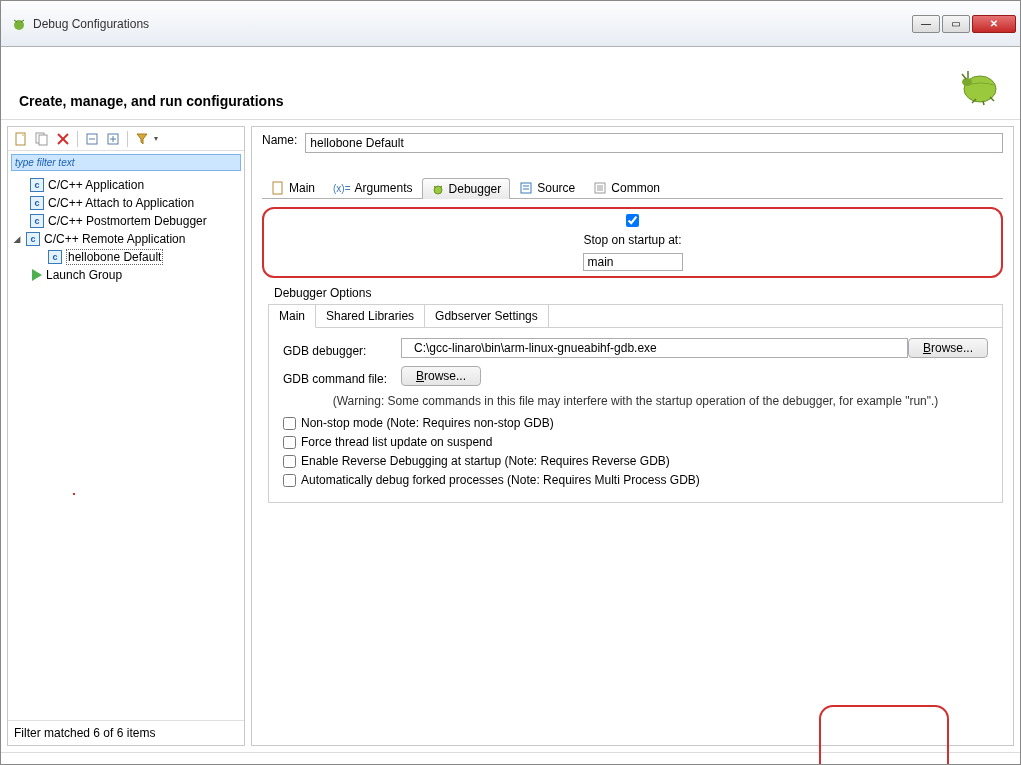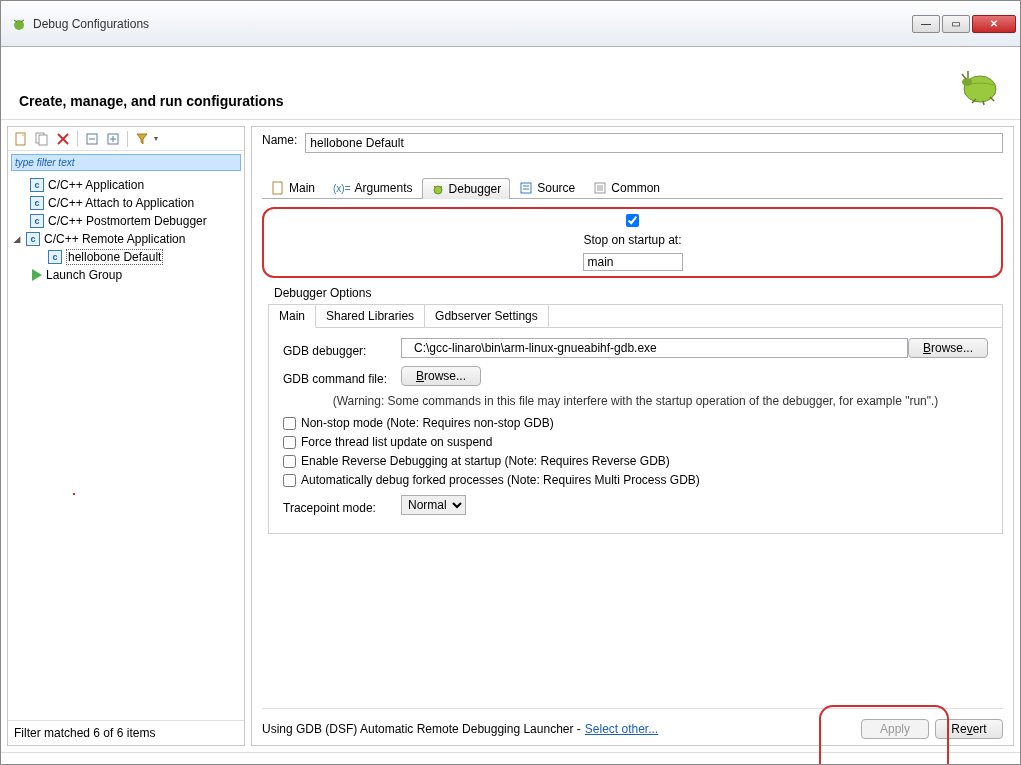--- a/index.html
+++ b/index.html
@@ -284,37 +284,25 @@
             <span>Force thread list update on suspend</span>
           </div>
         <div class="chk-row">
             <input type="checkbox" style="">
             <span>Enable Reverse Debugging at startup (Note: Requires Reverse GDB)</span>
           </div>
         <div class="chk-row">
             <input type="checkbox" style="">
             <span>Automatically debug forked processes (Note: Requires Multi Process GDB)</span>
           </div>
-        <div class="form-row" style="margin-top:8px;">
-          <label class="lbl">Tracepoint mode:</label>
-          <select><option>Normal</option></select>
-        </div>
       </div>
     </div>
 
     <div class="right-spacer"></div>
 
-    <div class="launcher-row">
-      <span class="text">Using GDB (DSF) Automatic Remote Debugging Launcher -</span>
-      <a href="#">Select other...</a>
-      <div class="btns">
-        <button class="btn" disabled="">Apply</button>
-        <button class="btn">Re<span style="text-decoration:underline;">v</span>ert</button>
-      </div>
-    </div>
 
     <div class="callout" style="right:64px; bottom:-44px; width:130px; height:84px;"></div>
   </div>
 </div>
 
 <div class="bottombar">
   <div class="help-icon">?</div>
   <div class="btns">
     <button class="btn default" style="min-width:80px;">Debug</button>
     <button class="btn" style="min-width:80px;">Close</button>

